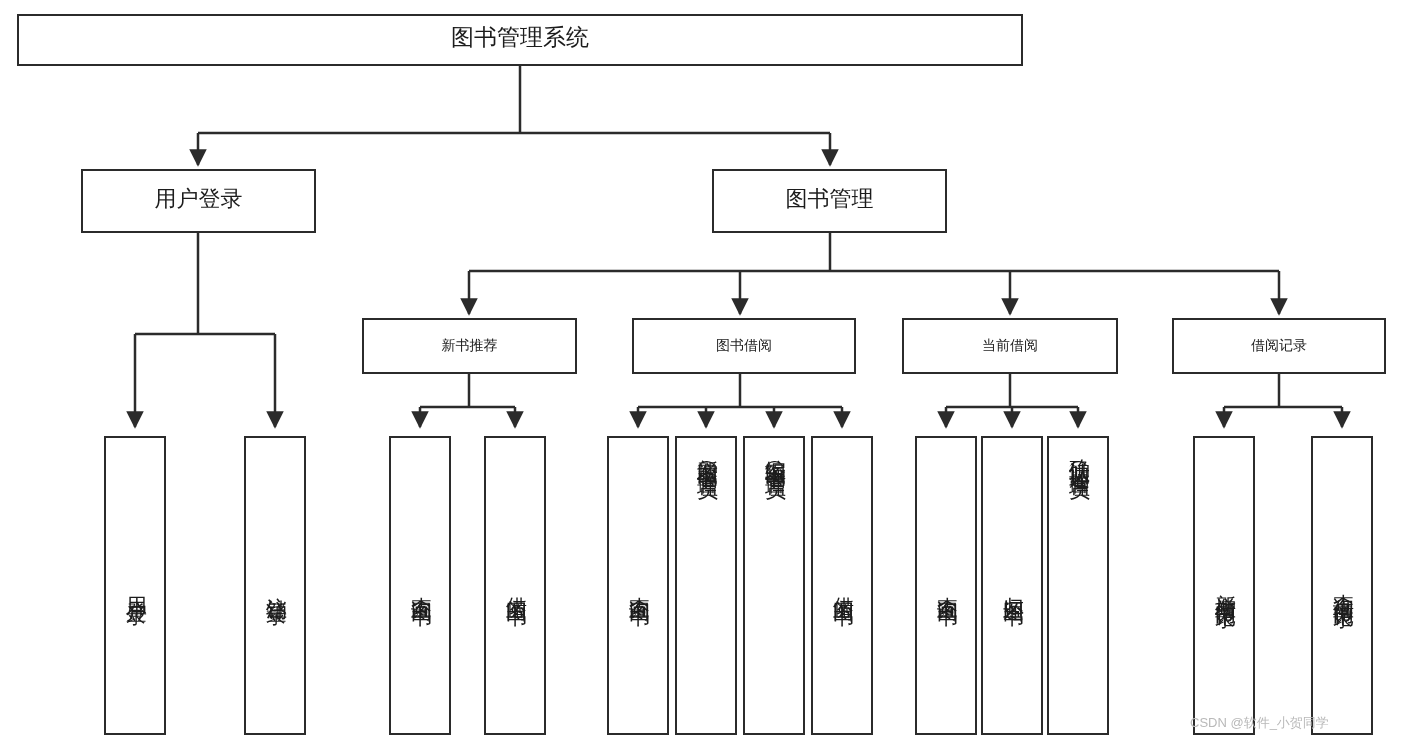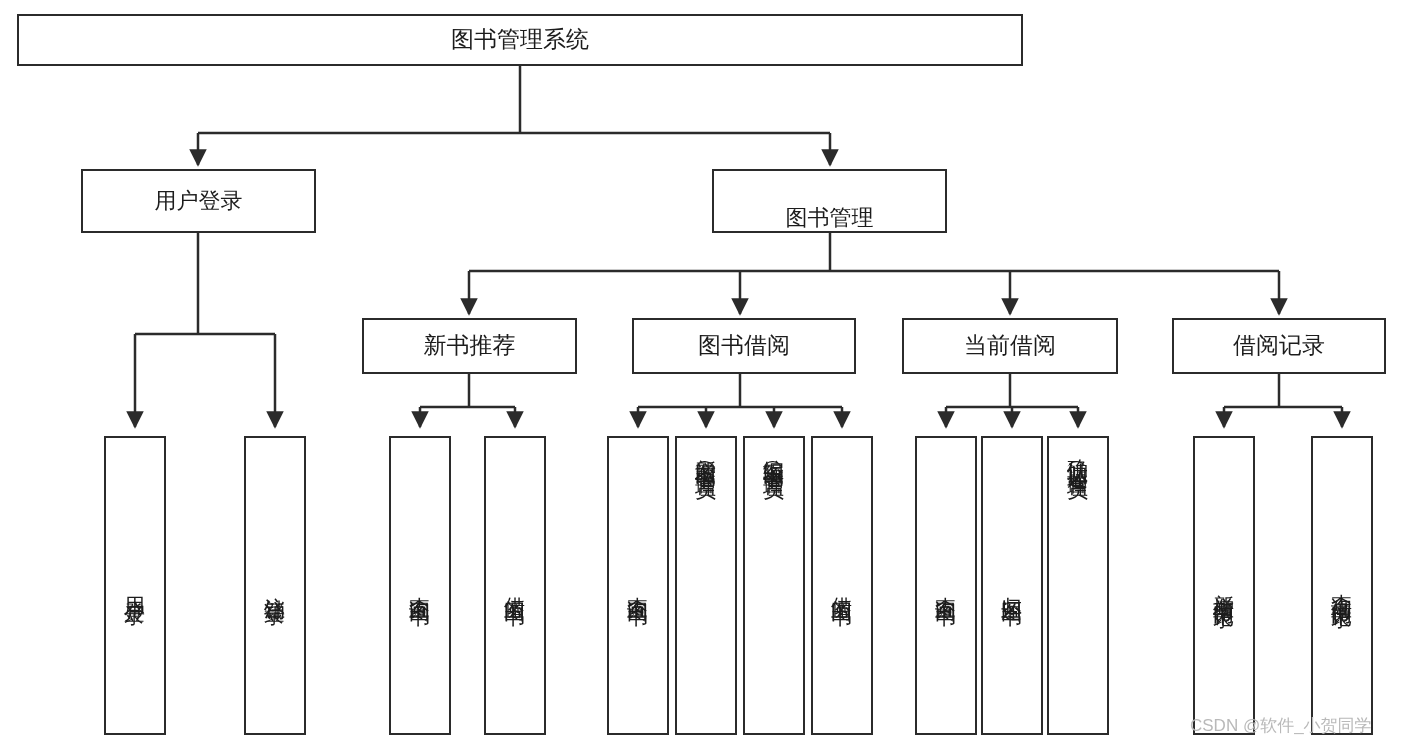--- a/index.html
+++ b/index.html
@@ -31,45 +31,45 @@
     box-sizing: border-box;
     background: #ffffff;
     border: 2px solid #2b2b2b;
     display: flex;
     align-items: center;
     justify-content: center;
     overflow: hidden;
   }
   .node-label {
     color: #1c1c1c;
-    font-family: Liberation Sans, sans-serif;
+    font-family: Liberation Mono, monospace;
     line-height: 1.18;
     text-align: center;
     white-space: nowrap;
   }
   .node-root .node-label { font-size: 23px; }
   .node-l2 .node-label   { font-size: 22px; }
-  .node-l3 .node-label   { font-size: 23px; }
+  .node-l3 .node-label   { font-size: 14px; }
   .node-leaf {
     align-items: flex-start;
     padding-top: 4px;
   }
   .node-leaf .node-label {
     font-size: 21px;
     writing-mode: vertical-rl;
     text-orientation: upright;
     letter-spacing: 3px;
     line-height: 1;
   }
   .node-leaf.leaf-mid { align-items: center; padding-top: 0; }
   #watermark {
     position: absolute;
     left: 1190px;
     top: 714px;
-    font-size: 17px;
+    font-size: 13px;
     color: #b9b9b9;
     font-family: "Liberation Sans", sans-serif;
     white-space: nowrap;
     pointer-events: none;
   }
 </style>
 </head>
 <body>
 
 <div id="diagram-root">
@@ -124,21 +124,21 @@
     </g>
   </svg>
 
   <div class="node-box node-root" style="left:17px;top:14px;width:1006px;height:52px;">
     <span class="node-label">图书管理系统</span>
   </div>
 
   <div class="node-box node-l2" style="left:81px;top:169px;width:235px;height:64px;">
     <span class="node-label">用户登录</span>
   </div>
-  <div class="node-box node-l2" style="left:712px;top:169px;width:235px;height:64px;align-items:flex-end;">
+  <div class="node-box node-l2" style="left:712px;top:169px;width:235px;height:64px;">
     <span class="node-label">图书管理</span>
   </div>
 
   <div class="node-box node-l3" style="left:362px;top:318px;width:215px;height:56px;">
     <span class="node-label">新书推荐</span>
   </div>
   <div class="node-box node-l3" style="left:632px;top:318px;width:224px;height:56px;">
     <span class="node-label">图书借阅</span>
   </div>
   <div class="node-box node-l3" style="left:902px;top:318px;width:216px;height:56px;justify-content:center;">

